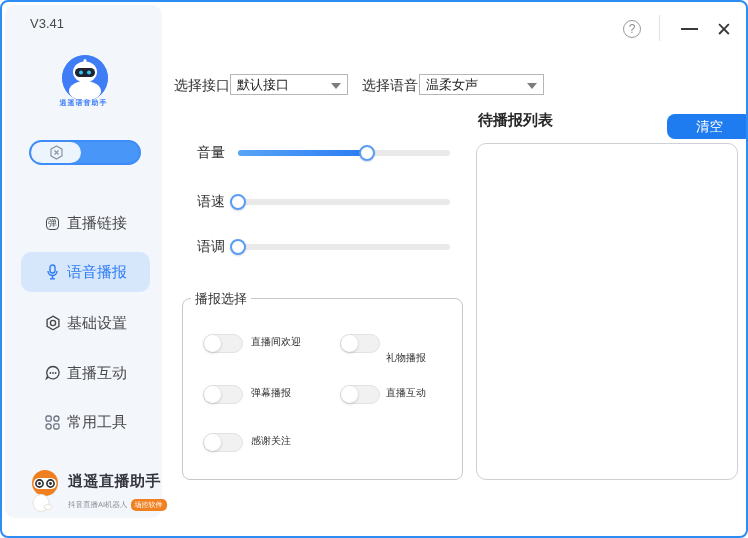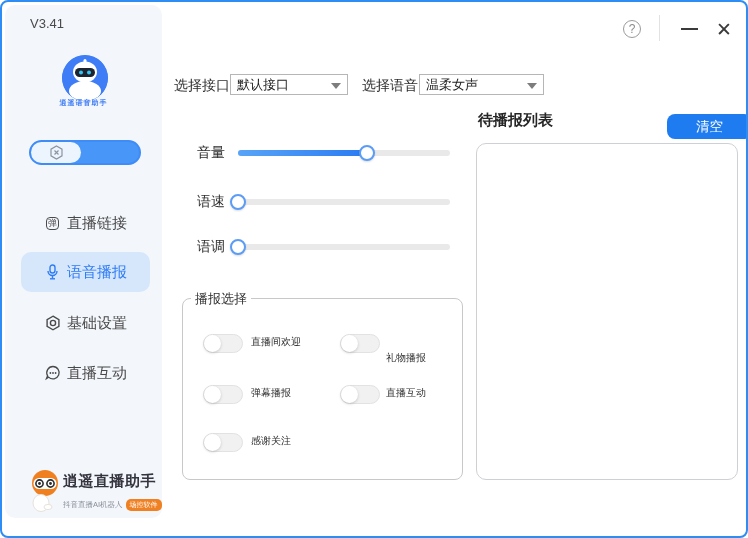--- a/index.html
+++ b/index.html
@@ -29,21 +29,21 @@
   }
   .menu-item {
     position:absolute; left:16px; width:129px; height:40px; border-radius:10px;
     display:flex; align-items:center; justify-content:center; gap:6px;
     font-size:15px; color:#4a4a4a; cursor:pointer;
   }
   .menu-item.active { background:var(--accent-soft,#d6e7fc); color:#2e7cf6; }
   .menu-item .mi { width:17px; height:17px; display:flex; align-items:center; justify-content:center; }
   .danmu-chip { font-size:9px; line-height:11px; border:1.2px solid #4a4a4a; border-radius:4px;
     padding:0 1px; color:#4a4a4a; }
-  .footer { position:absolute; left:22px; top:464px; display:flex; align-items:center; }
+  .footer { position:absolute; left:22px; top:464px; display:flex; align-items:center; gap:5px; }
   .footer-txt { display:flex; flex-direction:column; }
   .footer-title { font-size:15px; font-weight:bold; color:#35353f; letter-spacing:0.5px; white-space:nowrap; }
   .footer-sub { display:flex; align-items:center; gap:3px; margin-top:8px; }
   .footer-sub-label { font-size:7.5px; color:#8a8f99; white-space:nowrap; }
   .footer-badge { font-size:7px; color:#fff; background:#f08123; border-radius:5px; padding:1px 4px; white-space:nowrap; }
   
   .help-btn { position:absolute; left:621px; top:18px; width:18px; height:18px; border:1.5px solid #9b9b9b;
     border-radius:50%; color:#8c8c8c; font-size:12px; display:flex; align-items:center; justify-content:center; cursor:pointer; }
   .ctrl-divider { position:absolute; left:657px; top:13px; width:1px; height:26px; background:#e2e2e2; }
   .min-btn { position:absolute; left:677px; top:17px; width:20px; height:20px; display:flex; align-items:center; justify-content:center; cursor:pointer; }
@@ -145,20 +145,31 @@
         <svg width="16" height="16" viewBox="0 0 16 16">
           <path d="M8 1.5 a6.2 6.2 0 1 1 -4.4 10.6 L1.5 13.5 l1.1-2.7 A6.2 6.2 0 0 1 8 1.5z" fill="none" stroke="#4a4a4a" stroke-width="1.3"></path>
           <circle cx="5.4" cy="8" r="0.9" fill="#4a4a4a"></circle>
           <circle cx="8" cy="8" r="0.9" fill="#4a4a4a"></circle>
           <circle cx="10.6" cy="8" r="0.9" fill="#4a4a4a"></circle>
         </svg>
       </span>
       <span>直播互动</span>
     </div>
 
+    <div class="menu-item" style="top:397px">
+      <span class="mi">
+        <svg width="15" height="15" viewBox="0 0 15 15">
+          <rect x="1" y="1" width="5.2" height="5.2" rx="1.5" fill="none" stroke="#6b7280" stroke-width="1.3"></rect>
+          <rect x="8.8" y="1" width="5.2" height="5.2" rx="2.6" fill="none" stroke="#6b7280" stroke-width="1.3"></rect>
+          <rect x="1" y="8.8" width="5.2" height="5.2" rx="2.6" fill="none" stroke="#6b7280" stroke-width="1.3"></rect>
+          <rect x="8.8" y="8.8" width="5.2" height="5.2" rx="1.5" fill="none" stroke="#6b7280" stroke-width="1.3"></rect>
+        </svg>
+      </span>
+      <span>常用工具</span>
+    </div>
 
     <div class="footer">
       <svg width="36" height="44" viewBox="0 0 36 44">
         <circle cx="18" cy="14" r="13" fill="#f07f1f"></circle>
         <rect x="6.5" y="9" width="23" height="11" rx="5.5" fill="#fff"></rect>
         <circle cx="12.5" cy="14.5" r="3.6" fill="#fff" stroke="#2b2b2b" stroke-width="1.6"></circle>
         <circle cx="23.5" cy="14.5" r="3.6" fill="#fff" stroke="#2b2b2b" stroke-width="1.6"></circle>
         <circle cx="12.5" cy="14.5" r="1.4" fill="#2b2b2b"></circle>
         <circle cx="23.5" cy="14.5" r="1.4" fill="#2b2b2b"></circle>
         <ellipse cx="14" cy="34" rx="8" ry="8.5" fill="#fff" stroke="#e8e2da" stroke-width="1"></ellipse>

